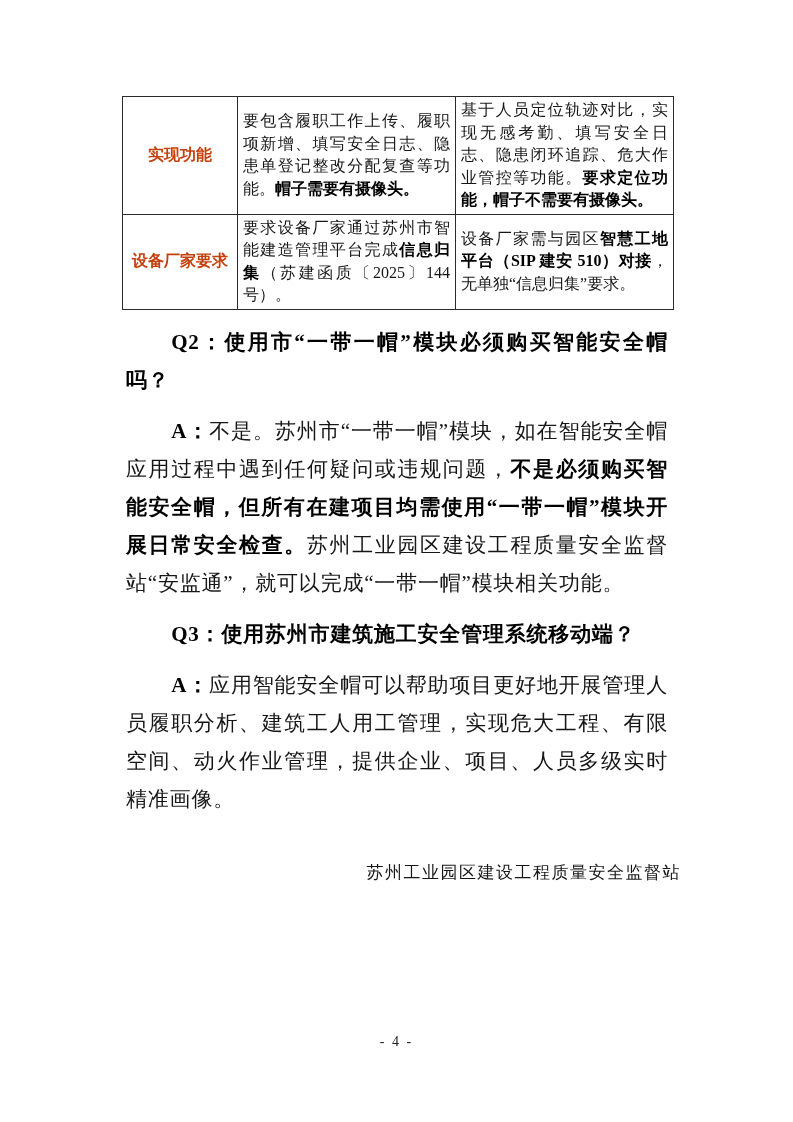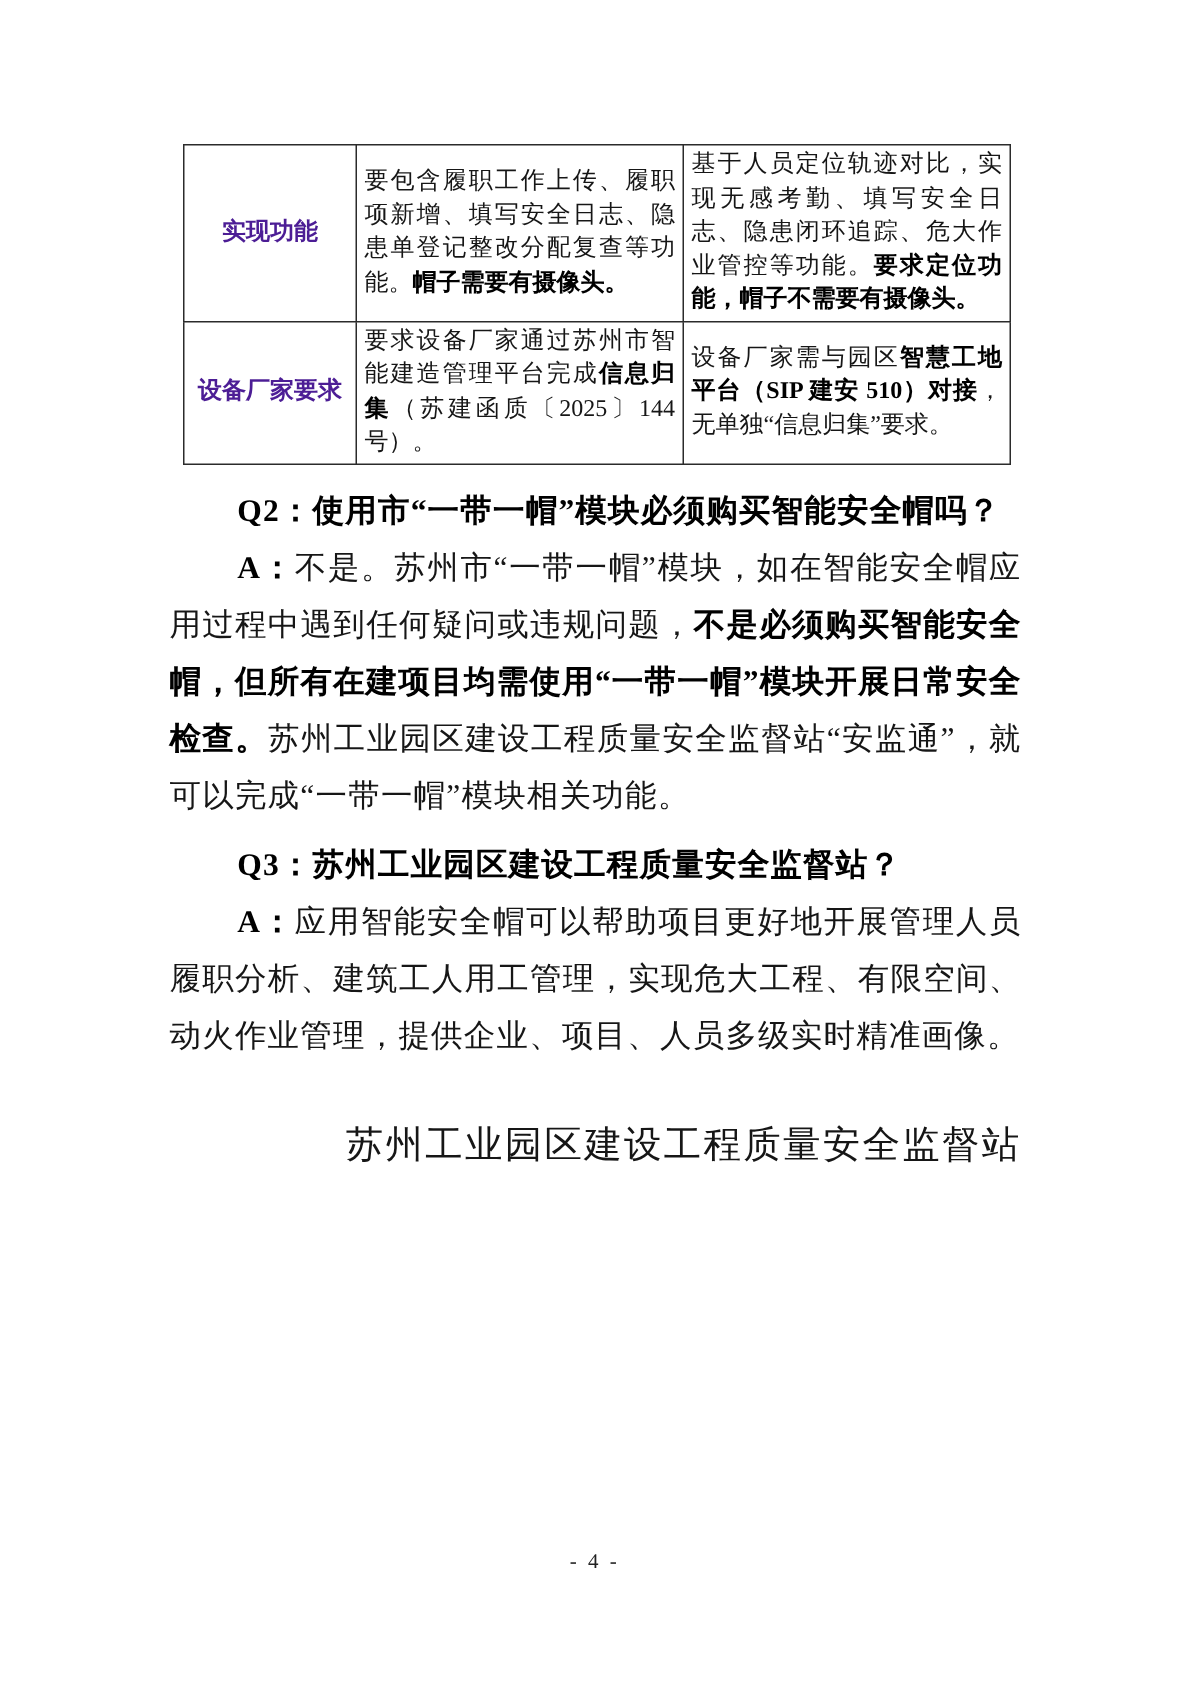--- a/index.html
+++ b/index.html
@@ -28,43 +28,43 @@
     font-size:16px;
     line-height:22.5px;
     padding:2px 5px;
     text-align:justify;
     vertical-align:middle;
     word-break:break-all;
   }
   table.cmp td.lbl {
     text-align:center;
     font-weight:700;
-    color:#4c1d95;
+    color:#c2410c;
     padding:2px 2px;
     word-break:keep-all;
   }
 
   
   .qa-section { margin-top:8px; }
   .qa-section.first { margin-top:11px; }
   p.para {
-    margin:0;
+    margin:13px;
     font-size:21px;
     line-height:38px;
     letter-spacing:0.8px;
     text-align:justify;
     text-indent:2.15em;
     word-break:break-all;
   }
   p.para.q { font-weight:700; color:#000; }
 
   
   .sign-wrap { text-align:right; margin-top:36px; }
   .sign-inner { display:inline-block; text-align:center; }
-  .sign-inner div { font-size:25px; line-height:38px; letter-spacing:1.5px; }
+  .sign-inner div { font-size:17px; line-height:38px; letter-spacing:1.5px; }
 
   
   .page-num {
     position:absolute;
     left:0; right:0; top:1032px;
     text-align:center;
     font-size:14px;
     line-height:20px;
     letter-spacing:2px;
     color:#222;
@@ -94,21 +94,21 @@
       </tr>
     </tbody>
   </table>
 
   <section class="qa-section first">
     <p class="para q">Q2：使用市“一带一帽”模块必须购买智能安全帽吗？</p>
     <p class="para"><b>A：</b><span>不是。苏州市“一带一帽”模块，如在智能安全帽应用过程中遇到任何疑问或违规问题，</span><b>不是必须购买智能安全帽，但所有在建项目均需使用“一带一帽”模块开展日常安全检查。</b><span>苏州工业园区建设工程质量安全监督站“安监通”，就可以完成“一带一帽”模块相关功能。</span></p>
   </section>
 
   <section class="qa-section">
-    <p class="para q">Q3：苏州工业园区建设工程质量安全监督站？</p>
+    <p class="para q">Q3：使用苏州市建筑施工安全管理系统移动端？</p>
     <p class="para"><b>A：</b><span>应用智能安全帽可以帮助项目更好地开展管理人员履职分析、建筑工人用工管理，实现危大工程、有限空间、动火作业管理，提供企业、项目、人员多级实时精准画像。</span></p>
   </section>
 
 
   <div class="sign-wrap">
     <div class="sign-inner">
       <div>苏州工业园区建设工程质量安全监督站</div>
     </div>
   </div>
 

